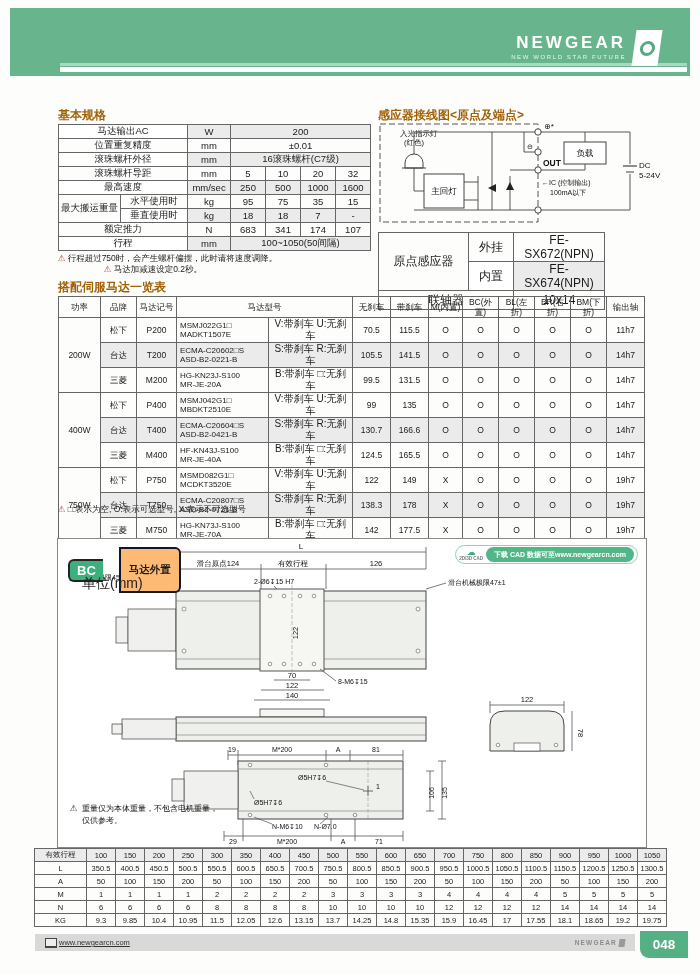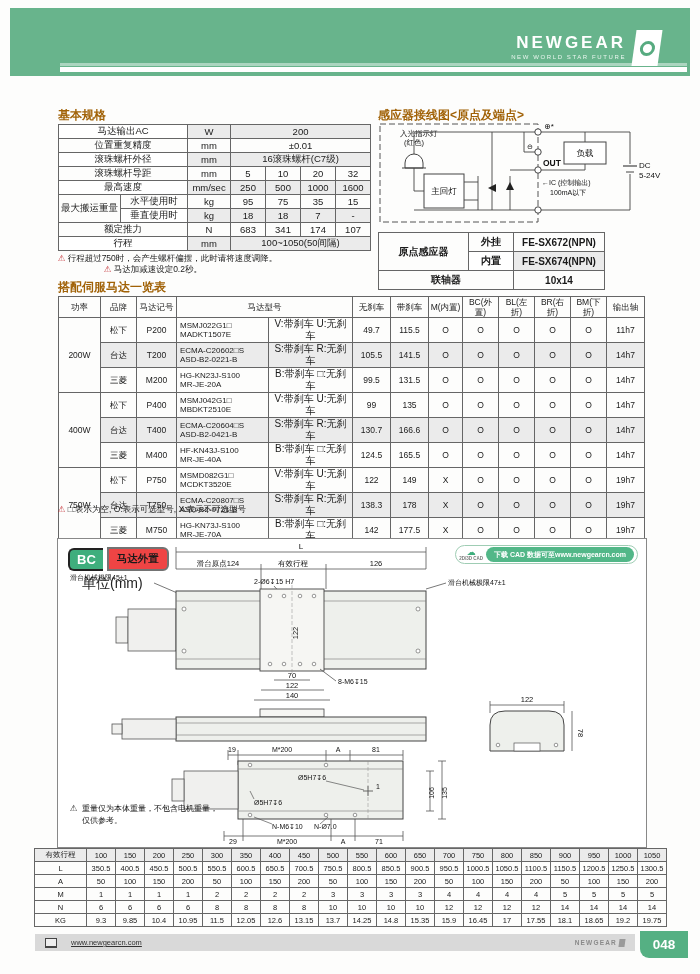--- a/index.html
+++ b/index.html
@@ -19,47 +19,47 @@
   .warn{color:#c1272d;font-weight:bold;margin-right:2px;}
   .gap{display:inline-block;width:58px;}
   
   table.tbl{border-collapse:collapse;table-layout:fixed;position:absolute;border:1.5px solid #444;}
   table.tbl td{border:1px solid #666;text-align:center;padding:0 1px;overflow:hidden;}
   tr.g td{background:#ebebeb;}
   tr.g td.lbl{background:#fff;}
   .spec{left:58px;top:124px;width:312px;}
   .spec td{height:13px;font-size:9.5px;}
   .sensor-tbl{left:378px;top:232px;width:226px;}
-  .sensor-tbl td{height:18px;font-size:10px;font-weight:bold;}
+  .sensor-tbl td{height:18px;font-size:12px;}
   .motor{left:58px;top:296px;width:586px;}
   .motor td{height:20px;font-size:8.5px;line-height:1.2;}
   .motor tr.h td{height:14px;font-size:8.5px;}
   .motor td.model{text-align:left;padding-left:3px;white-space:pre-line;font-size:8px;}
   .motor td.bk{font-size:10px;}
   .stroke{left:34px;top:848px;width:632px;}
   .stroke td{height:12px;font-size:7.5px;}
   
   .dwg-box{position:absolute;left:57px;top:538px;width:588px;height:308px;border:1px solid #888;background:#fff;}
-  .badge-wrap{position:absolute;left:10px;top:8px;display:flex;align-items:center;gap:4px;}
+  .badge-wrap{position:absolute;left:10px;top:8px;display:flex;align-items:center;gap:16px;}
   .badge-bc{background:#3fae7d;color:#fff;font-weight:bold;font-size:13px;padding:2px 7px;border-radius:6px 0 0 6px;border:2px solid #222;border-right:none;}
-  .badge-lbl{border:2px solid #737373;border-radius:0 6px 6px 0;font-weight:bold;font-size:10.5px;padding:3px 8px;background:#ef4444;}
+  .badge-lbl{border:2px solid #0f172a;border-radius:0 6px 6px 0;font-weight:bold;font-size:10.5px;padding:14px 8px;background:#fdba74;}
   .unit-lbl{position:absolute;left:24px;top:36px;font-size:14px;color:#222;}
   .cad-pill{position:absolute;right:8px;top:6px;display:flex;align-items:center;gap:3px;border:1px solid #9fcdb4;border-radius:10px;background:#fff;padding:1px 3px;}
   .cad-cloud{display:flex;flex-direction:column;align-items:center;line-height:1;color:#3fae7d;}
   .cad-cloud .cl{font-size:9px;}
   .cad-cloud .cc{font-size:4.5px;font-weight:bold;color:#777;}
   .cad-text{background:#52b788;color:#fff;border-radius:8px;font-size:7px;font-weight:bold;padding:2.5px 8px;white-space:nowrap;}
   
   svg text{font-family:"Liberation Sans","DejaVu Sans",sans-serif;fill:#111;}
   .wire{position:absolute;left:378px;top:118px;}
   .dwg-svg{position:absolute;left:0;top:0;}
   
   .fbar{position:absolute;left:35px;top:934px;width:600px;height:17px;background:#d9d9d9;display:flex;align-items:center;padding:0 10px;box-sizing:border-box;}
   .mon{display:inline-block;width:10px;height:7px;border:1px solid #444;border-bottom-width:2px;background:#eee;}
-  .furl{font-size:7.5px;color:#333;text-decoration:underline;margin-left:14px;}
+  .furl{font-size:7.5px;color:#333;text-decoration:underline;margin-left:2px;}
   .fbrand{margin-left:auto;font-size:6.5px;font-weight:bold;letter-spacing:1.2px;color:#8a8a8a;display:flex;align-items:center;gap:2px;}
   .fpara{display:inline-block;width:6px;height:8px;background:#9a9a9a;transform:skewX(-8deg);}
   .pnum{position:absolute;left:640px;top:931px;width:48px;height:27px;background:#55b083;color:#fff;font-weight:bold;font-size:13.5px;display:flex;align-items:center;justify-content:center;border-radius:0 0 0 9px;}
 </style>
 </head>
 <body>
 
 <div class="page">
 
   <div class="banner">
@@ -258,21 +258,21 @@
           <td>BM(下折)</td>
           <td>输出轴</td>
         </tr>
         <tr>
           <td rowspan="3">200W</td>
           <td>松下</td>
           <td>P200</td>
           <td class="model">MSMJ022G1□
 MADKT1507E</td>
           <td class="bk">V:带刹车  U:无刹车</td>
-          <td>49.7</td>
+          <td>70.5</td>
           <td>115.5</td>
           <td>O</td>
           <td>O</td>
           <td>O</td>
           <td>O</td>
           <td>O</td>
           <td>11h7</td>
         </tr>
         <tr class="g">
           <td>台达</td>

